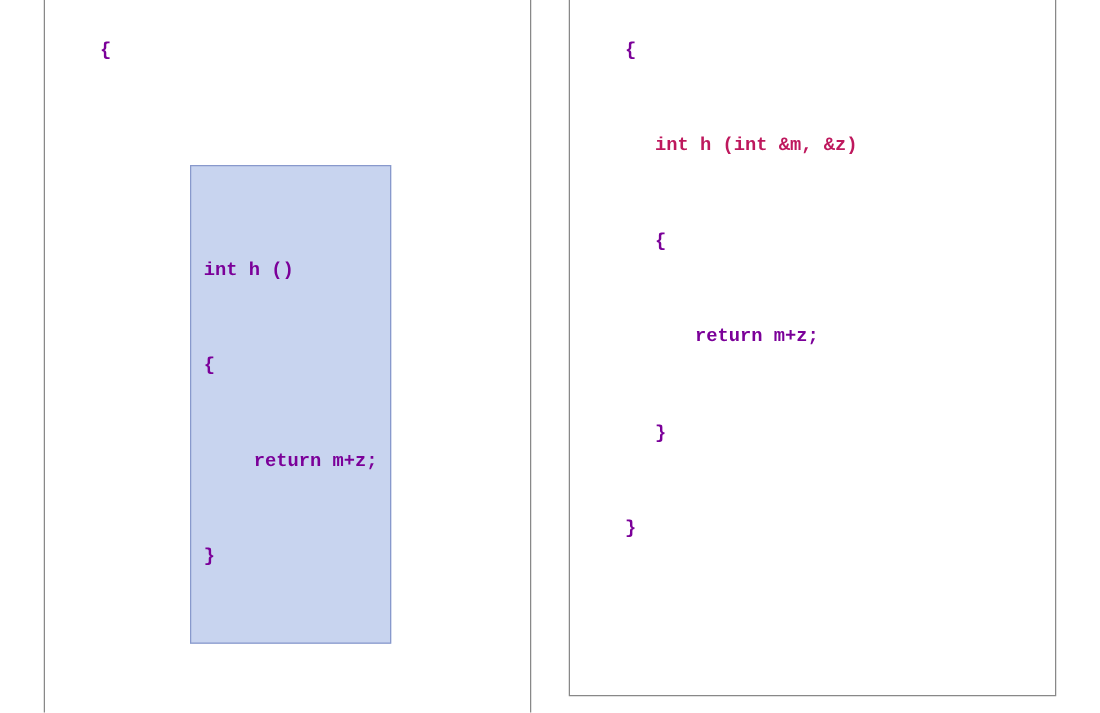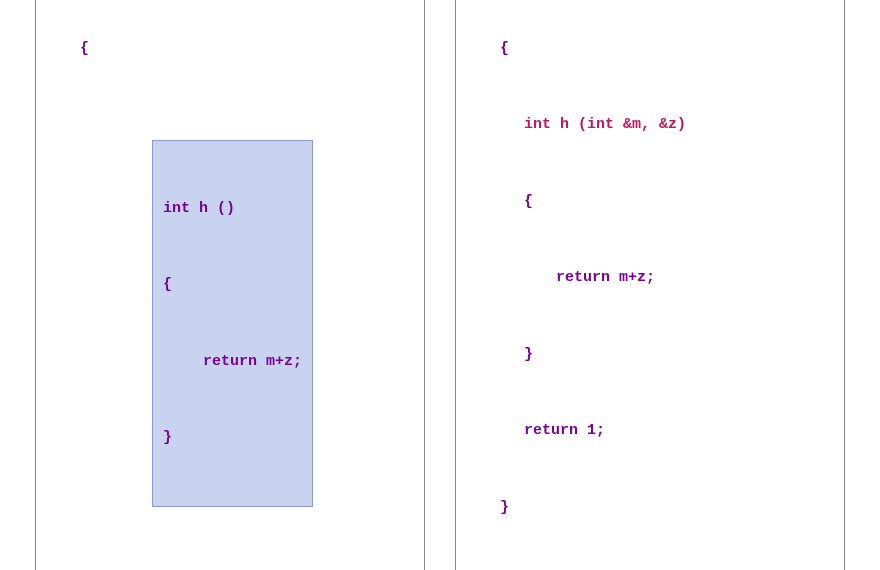--- a/index.html
+++ b/index.html
@@ -56,21 +56,21 @@
 <div class="container">
 
   <div class="code-panel">
     <div class="code-block">
       
       
       
       
       <span class="line"><span style="display:inline-block;width:24px;"></span><span style="color:#7b0099;font-weight:bold;">{</span></span>
       <span class="line" style="display:block;">
-        <span style="display:inline-block; background:#c8d4ef; border:1.5px solid #8899cc; padding: 4px 10px 4px 10px; margin-left: 24px; margin-top:2px; margin-bottom:2px;">
+        <span style="display:inline-block; background:#c8d4ef; border:1.5px solid #8899cc; padding: 20px 10px 4px 10px; margin-left: 24px; margin-top:2px; margin-bottom:2px;">
           <span style="display:block;color:#7b0099;font-weight:bold;">int h ()</span>
           <span style="display:block;color:#7b0099;font-weight:bold;">{</span>
           <span style="display:block;color:#7b0099;font-weight:bold;"><span style="display:inline-block;width:40px;"></span>return m+z;</span>
           <span style="display:block;color:#7b0099;font-weight:bold;">}</span>
         </span>
       </span>
       
       
       
       
@@ -81,19 +81,18 @@
     <div class="code-block">
       
       
       
       
       <span class="line"><span style="display:inline-block;width:24px;"></span><span style="color:#7b0099;font-weight:bold;">{</span></span>
       <span class="line"><span style="display:inline-block;width:48px;"></span><span style="color:#be185d;font-weight:bold;">int h (int &amp;m, &amp;z)</span></span>
       <span class="line"><span style="display:inline-block;width:48px;"></span><span style="color:#7b0099;font-weight:bold;">{</span></span>
       <span class="line"><span style="display:inline-block;width:80px;"></span><span style="color:#7b0099;font-weight:bold;">return m+z;</span></span>
       <span class="line"><span style="display:inline-block;width:48px;"></span><span style="color:#7b0099;font-weight:bold;">}</span></span>
-      <span class="line"><span style="display:inline-block;width:48px;"></span><span style="color:#7b0099;font-weight:bold;">return 1;</span></span>
       <span class="line"><span style="display:inline-block;width:24px;"></span><span style="color:#7b0099;font-weight:bold;">}</span></span>
       
       
     </div>
   </div>
 </div>
 
 </body></html>

